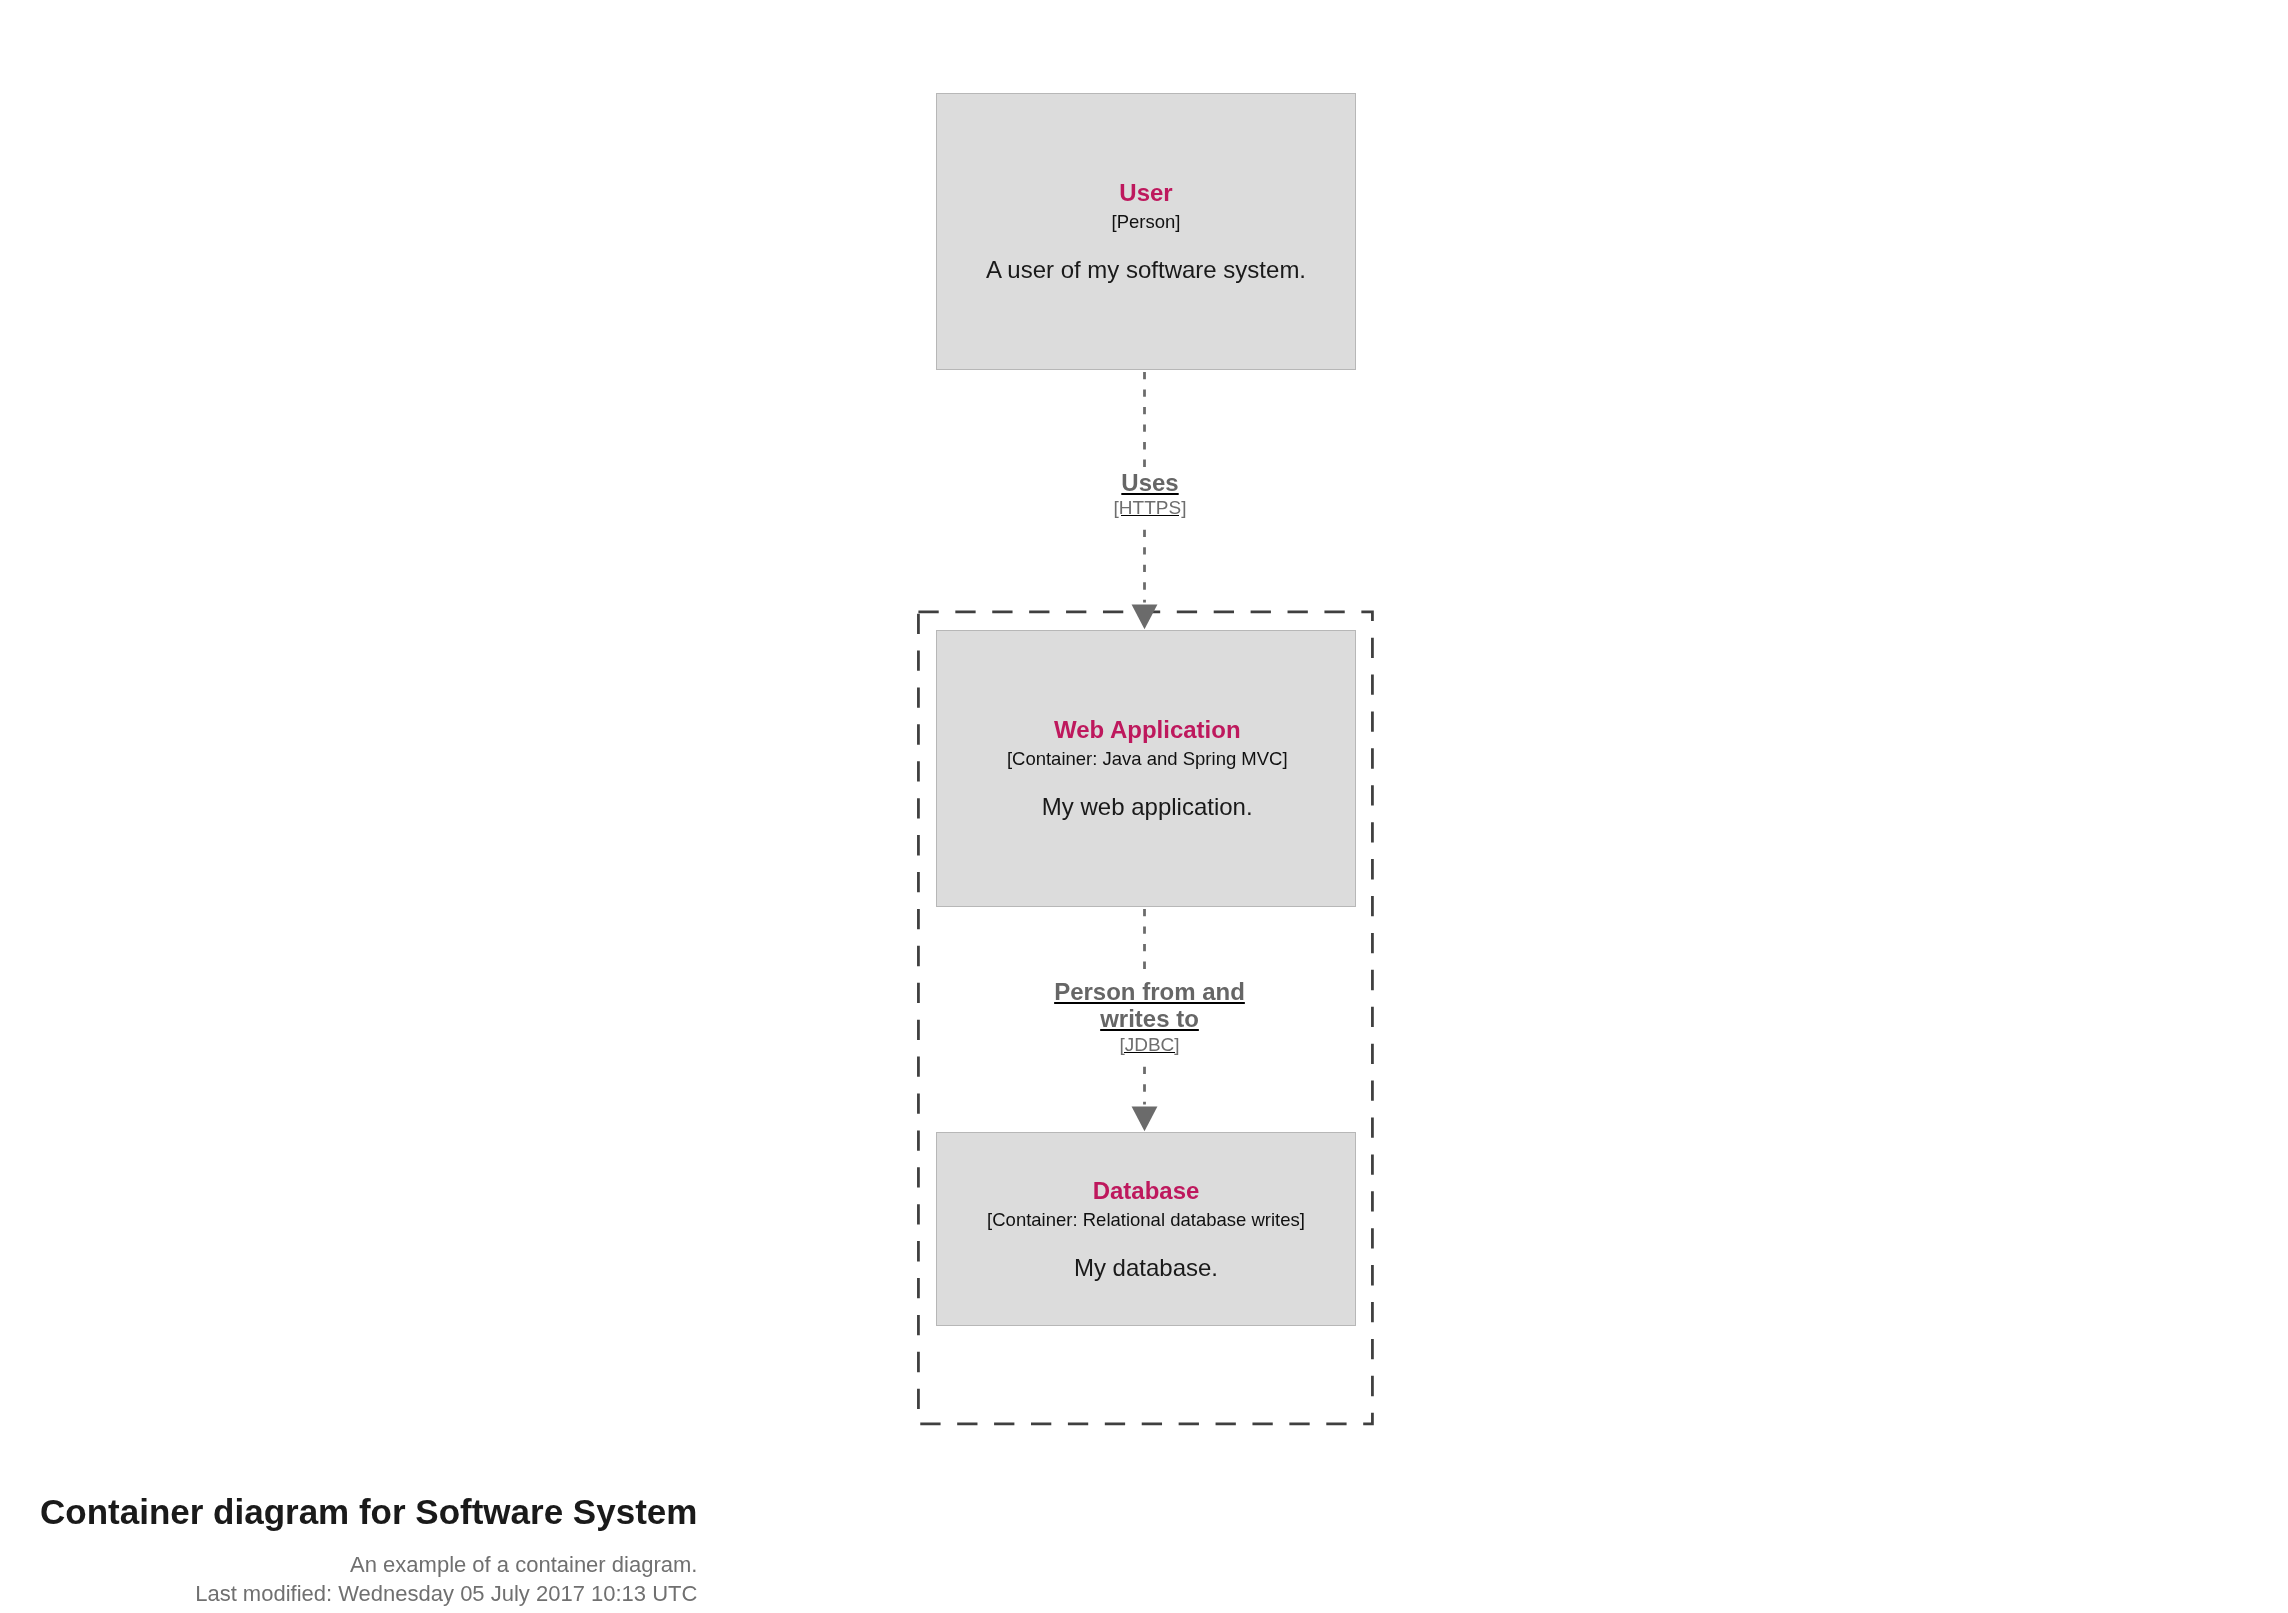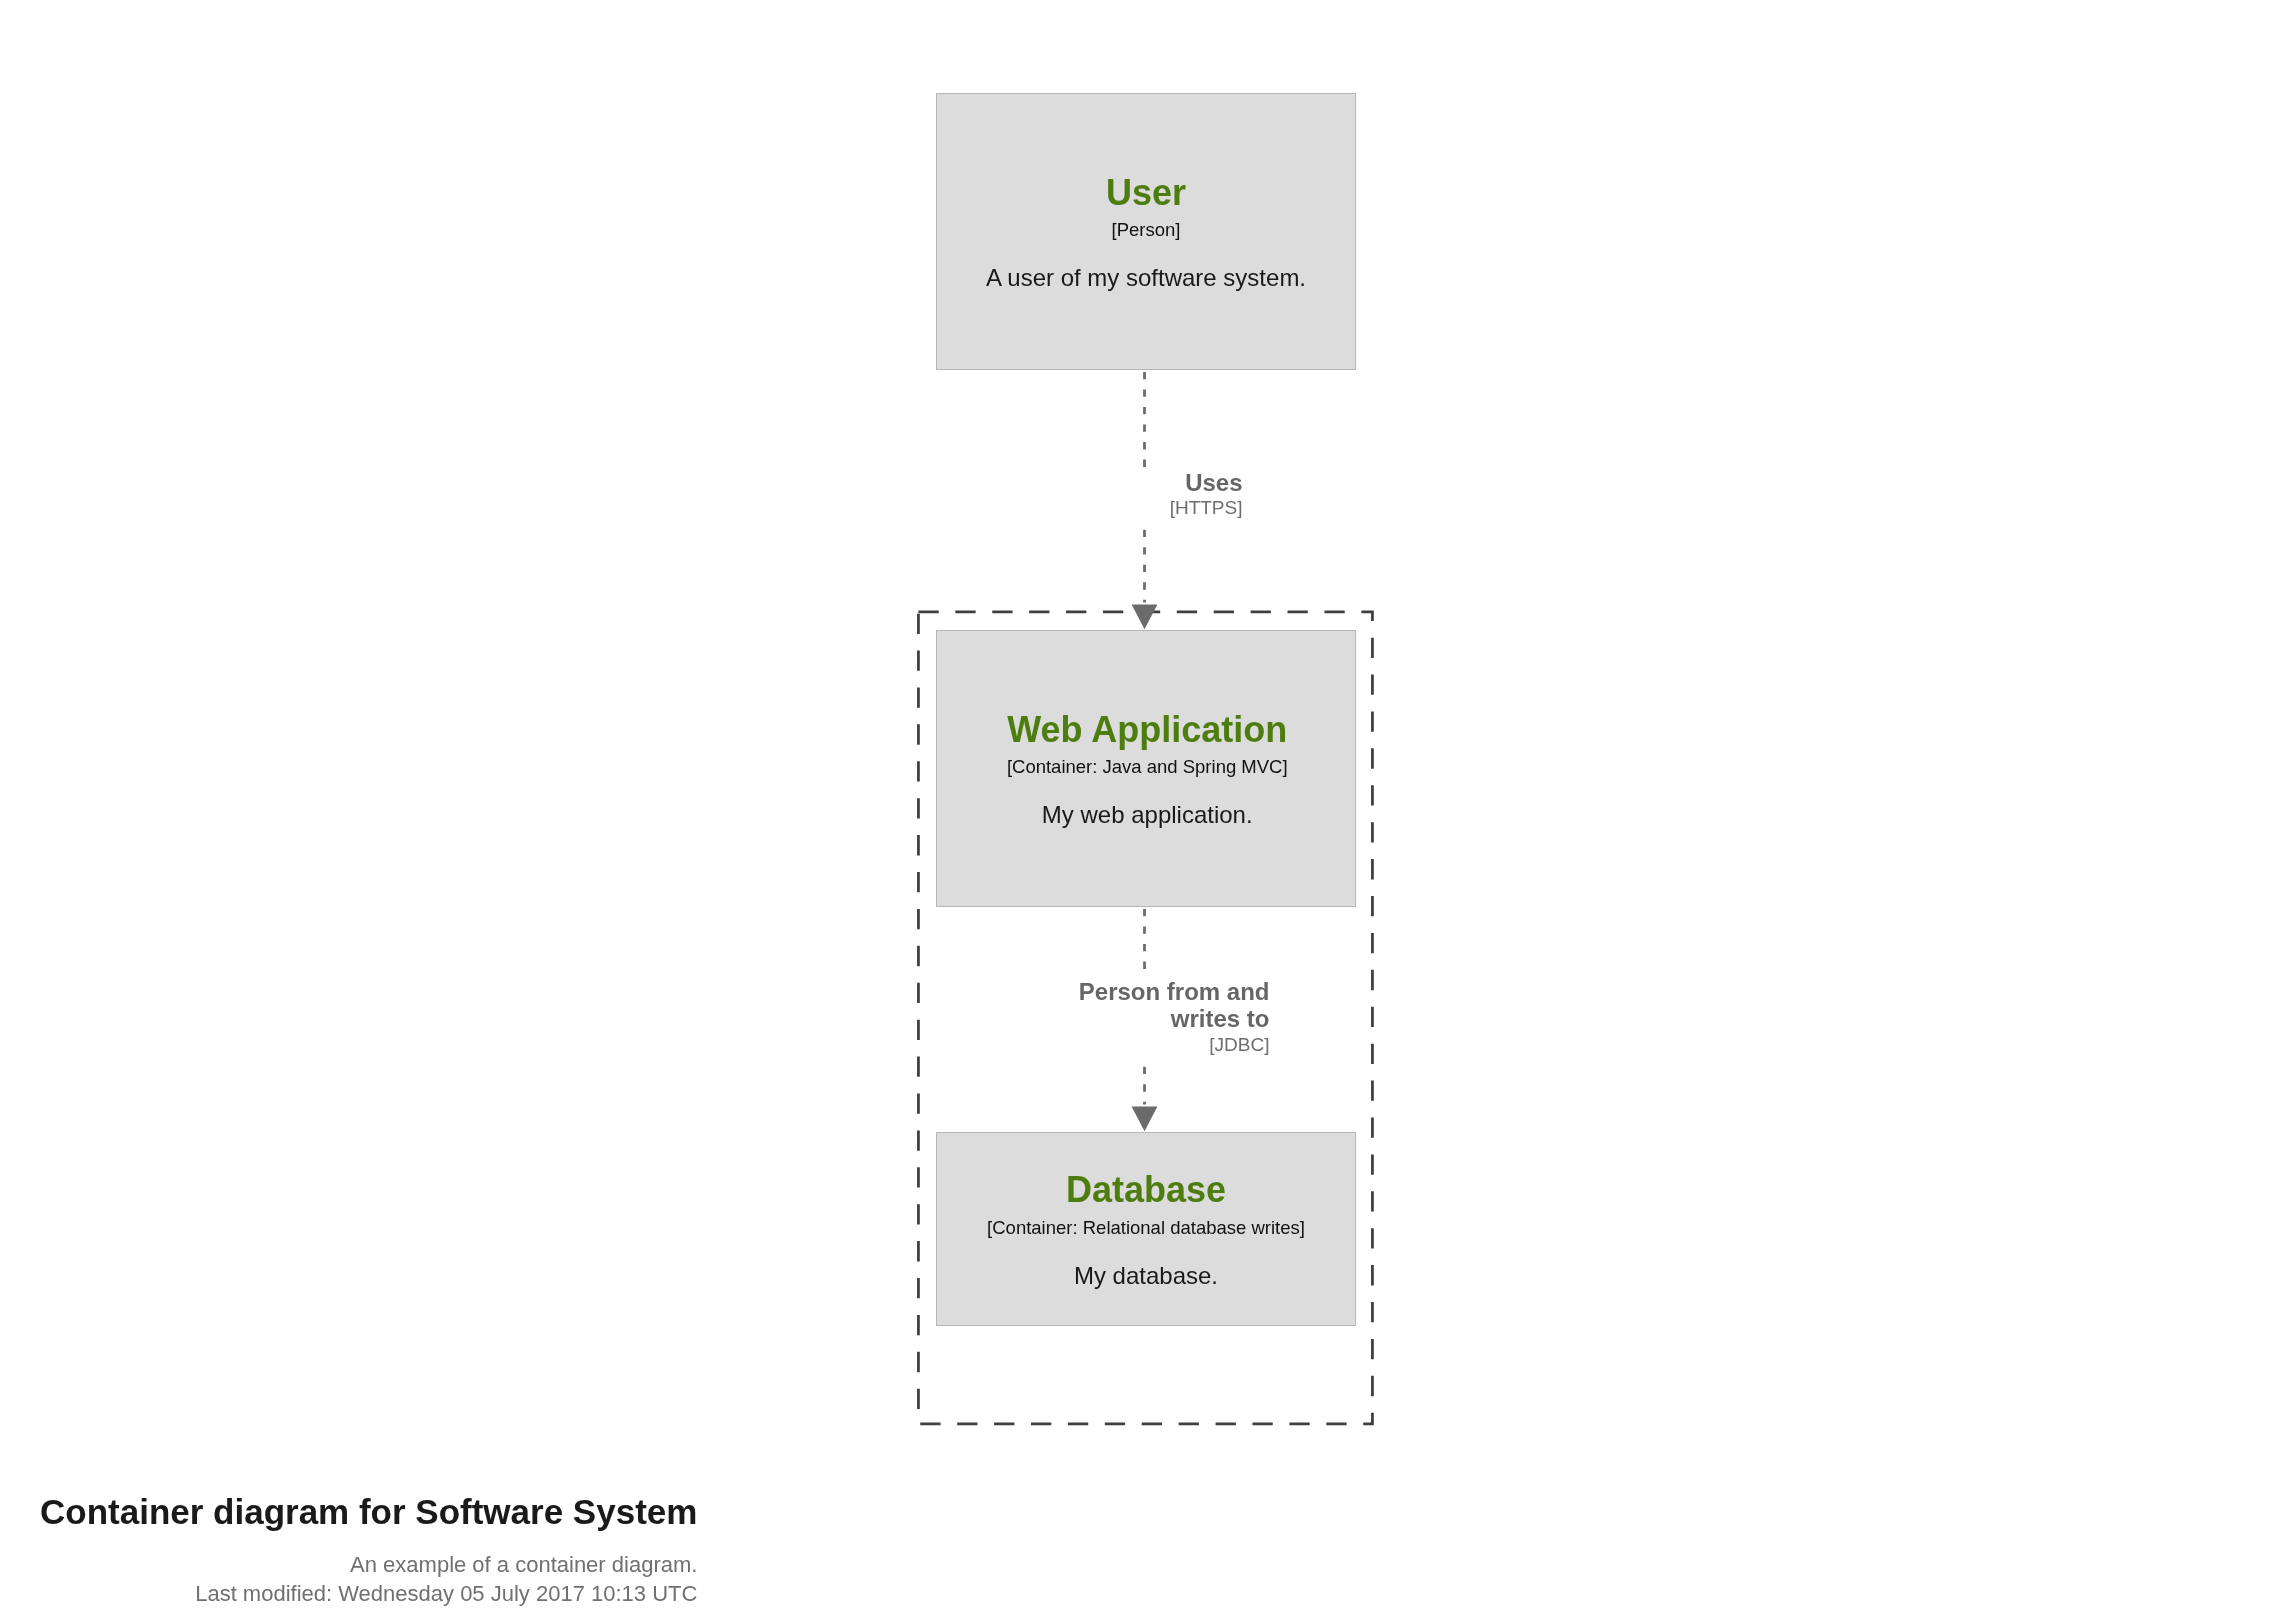--- a/index.html
+++ b/index.html
@@ -27,46 +27,47 @@
     background: #dcdcdc;
     border: 1.8px solid #b7b7b7;
     display: flex;
     flex-direction: column;
     align-items: center;
     justify-content: center;
     text-align: center;
     padding: 9.2px 18.5px;
   }
   .element .el-name {
-    font-size: 36px;
+    font-size: 24px;
     font-weight: bold;
-    color: #4d7c0f;
+    color: #be185d;
     line-height: 1.3;
   }
   .element .el-meta {
     font-size: 18.5px;
     color: #111111;
     line-height: 1.3;
     margin-top: 1.8px;
   }
   .element .el-desc {
     font-size: 24px;
     color: #1a1a1a;
     line-height: 1.3;
     margin-top: 20px;
   }
   #el-user      { left: 936px; top: 93px;  width: 420px; height: 277px; }
   #el-webapp    { left: 936px; top: 630px;  width: 420px; height: 277px; padding-left: 21px; }
   #el-database  { left: 936px; top: 1132px; width: 420px; height: 194px; text-align: right; }
 
   .rel-label {
     position: absolute;
-    text-align: right;
+    text-align: center;
     background: #ffffff;
     padding: 1.8px 5.5px;
+    text-decoration: underline;
   }
   .rel-name {
     font-size: 24px;
     font-weight: bold;
     color: #666666;
     line-height: 1.15;
   }
   .rel-tech {
     font-size: 19px;
     color: #6e6e6e;

